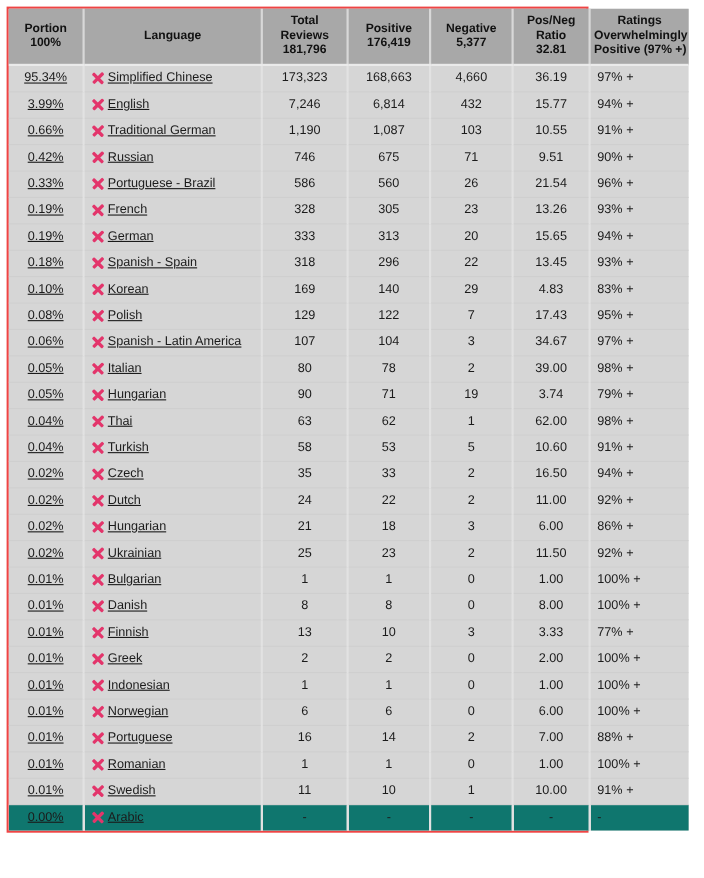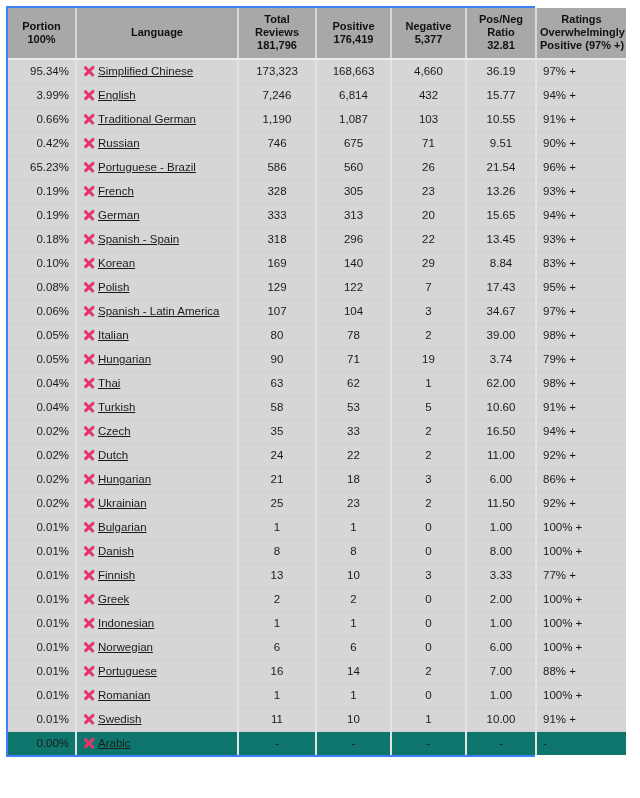--- a/index.html
+++ b/index.html
@@ -9,21 +9,21 @@
     width: 640px;
     height: 798px;
     overflow: hidden;
   }
   body {
     font-family: "Liberation Sans", sans-serif;
     -webkit-font-smoothing: none;
   }
   #table-wrap {
     margin: 6px 8px 0 6px;
-    border: 2px solid #3b82f6;
+    border: 2px solid #ef4444;
     background: #d6d6d6;
     box-sizing: border-box;
     width: 529px;
   }
   table.stats {
     border-collapse: collapse;
     width: 100%;
     table-layout: fixed;
     background: #d6d6d6;
   }
@@ -60,21 +60,21 @@
     border-right: 2px solid #e2e2e2;
     border-bottom: 1px solid #cfcfcf;
     box-sizing: border-box;
     vertical-align: middle;
     white-space: nowrap;
     overflow: hidden;
   }
   table.stats tbody tr:last-child td { border-bottom: none; }
   table.stats tbody td:last-child { border-right: none; }
 
-  td.portion   { text-align: right; padding-left: 9px; }
+  td.portion   { text-align: center; padding-left: 9px; text-decoration: underline; }
   td.language  { text-align: left; padding-left: 9px; text-decoration: underline; }
   td.num       { text-align: center; }
   td.ratings   { }
 
   tr.row-highlight td { background: #0f766e; }
 
   .lang-cell { display: flex; align-items: center; gap: 4px; }
   .x-icon {
     flex: 0 0 auto;
     width: 11px;
@@ -195,21 +195,21 @@
               <span class="lang-name">Russian</span>
             </div>
           </td>
           <td class="num">746</td>
           <td class="num">675</td>
           <td class="num">71</td>
           <td class="num">9.51</td>
           <td class="ratings">90% +</td>
         </tr>
         <tr>
-          <td class="portion">65.23%</td>
+          <td class="portion">0.33%</td>
           <td class="language">
             <div class="lang-cell">
               <span class="x-icon"></span>
               <span class="lang-name">Portuguese - Brazil</span>
             </div>
           </td>
           <td class="num">586</td>
           <td class="num">560</td>
           <td class="num">26</td>
           <td class="num">21.54</td>
@@ -261,21 +261,21 @@
           <td class="portion">0.10%</td>
           <td class="language">
             <div class="lang-cell">
               <span class="x-icon"></span>
               <span class="lang-name">Korean</span>
             </div>
           </td>
           <td class="num">169</td>
           <td class="num">140</td>
           <td class="num">29</td>
-          <td class="num">8.84</td>
+          <td class="num">4.83</td>
           <td class="ratings">83% +</td>
         </tr>
         <tr>
           <td class="portion">0.08%</td>
           <td class="language">
             <div class="lang-cell">
               <span class="x-icon"></span>
               <span class="lang-name">Polish</span>
             </div>
           </td>

